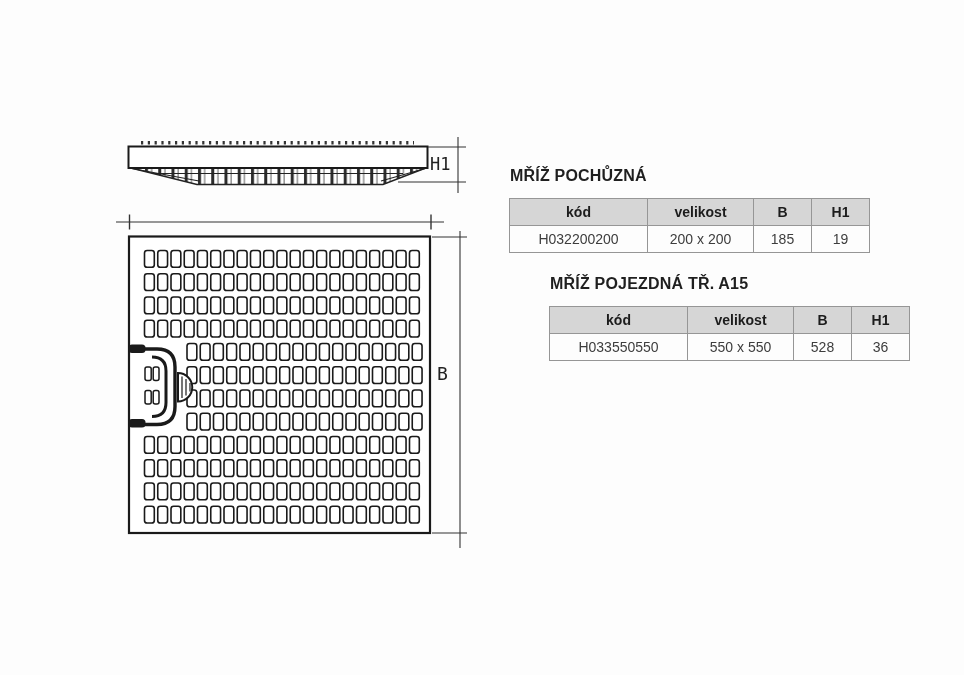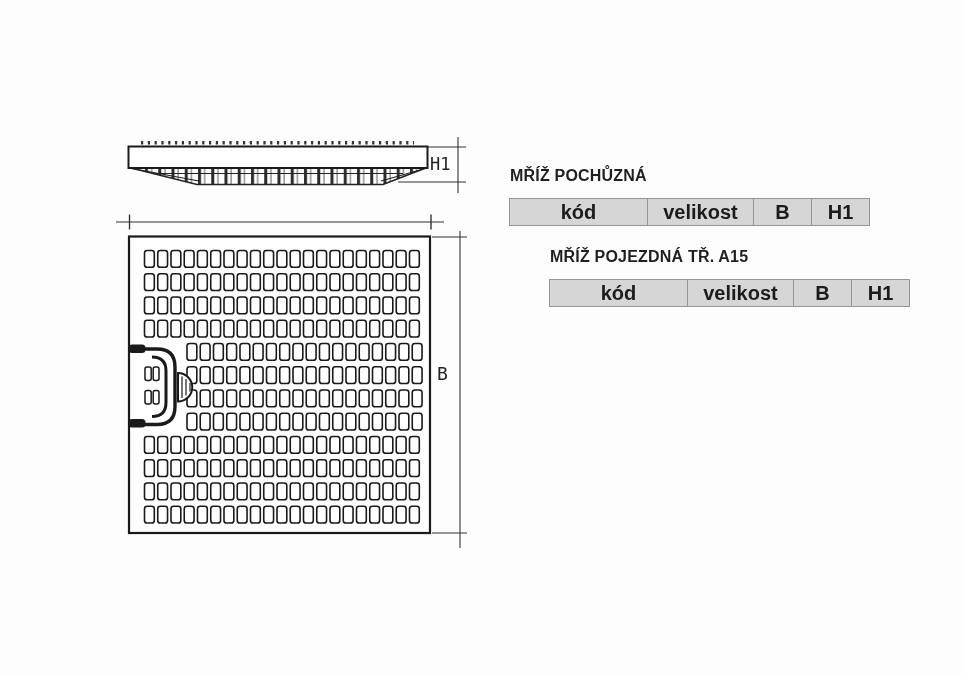--- a/index.html
+++ b/index.html
@@ -18,21 +18,21 @@
     font-family:"Liberation Sans",sans-serif;
     font-size:16px;font-weight:bold;color:#1f1f1f;
     margin:0 0 13px 1px;letter-spacing:.2px;
   }
   table.spec{
     border-collapse:collapse;width:360px;table-layout:fixed;
     font-family:"Liberation Sans",sans-serif;
   }
   table.spec th,table.spec td{
     border:1px solid #969696;text-align:center;
-    height:26px;padding:0;font-size:20px;white-space:nowrap;
+    height:26px;padding:0;font-size:14px;white-space:nowrap;
   }
   table.spec th{
     background:#d6d6d6;color:#1c1c1c;font-weight:bold;
   }
   table.spec td{color:#3d3d3d;font-weight:normal;}
   .dimtext{font-family:"DejaVu Sans Mono",monospace;fill:#222;}
 </style>
 </head>
 <body>
 
@@ -357,20 +357,26 @@
           </colgroup>
         <thead>
           <tr>
             <th>kód</th>
             <th>velikost</th>
             <th>B</th>
             <th>H1</th>
           </tr>
         </thead>
         <tbody>
+          <tr>
+            <td>H032200200</td>
+            <td>200 x 200</td>
+            <td>185</td>
+            <td>19</td>
+          </tr>
         </tbody>
       </table>
     </div>
 
     <div class="section">
       <h2 class="section-title">MŘÍŽ POJEZDNÁ TŘ. A15</h2>
       <table class="spec">
         <colgroup>
             <col style="width:138px">
             <col style="width:106px">
@@ -379,18 +385,24 @@
           </colgroup>
         <thead>
           <tr>
             <th>kód</th>
             <th>velikost</th>
             <th>B</th>
             <th>H1</th>
           </tr>
         </thead>
         <tbody>
+          <tr>
+            <td>H033550550</td>
+            <td>550 x 550</td>
+            <td>528</td>
+            <td>36</td>
+          </tr>
         </tbody>
       </table>
     </div>
 
   </div>
 </div>
 
 </body></html>

